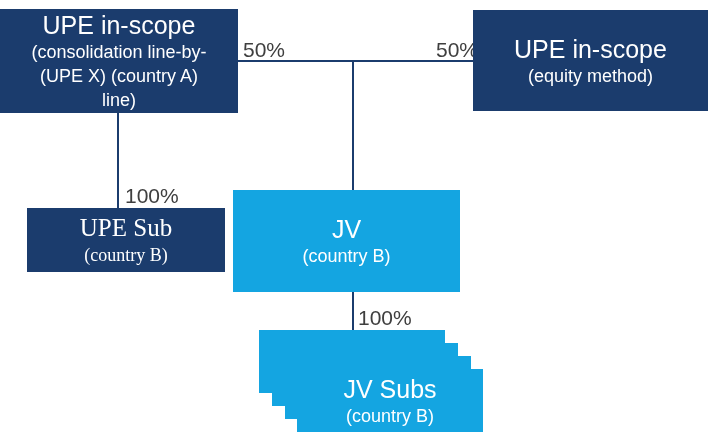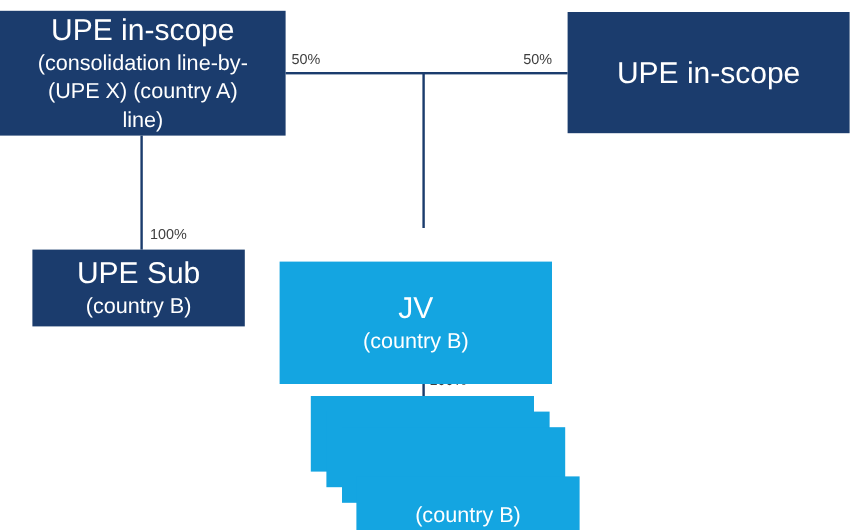--- a/index.html
+++ b/index.html
@@ -18,38 +18,38 @@
   .node {
     position: absolute;
     display: flex;
     flex-direction: column;
     align-items: center;
     justify-content: center;
     text-align: center;
     color: #ffffff;
   }
   .navy { background: var(--navy, #1b3c6d); }
-  .cyan { background: var(--cyan, #14a5e1); margin-top: 28px; }
+  .cyan { background: var(--cyan, #14a5e1); }
   .box-title {
     font-size: 25px;
     line-height: 30px;
     white-space: nowrap;
   }
   .box-sub {
     font-size: 18px;
     line-height: 24px;
     white-space: nowrap;
   }
   .edge {
     position: absolute;
     background: var(--line, #1b3c6d);
   }
   .pct {
     position: absolute;
-    font-size: 12px;
+    font-size: 21px;
     line-height: 17px;
     color: var(--label, #3f3f3f);
     white-space: nowrap;
   }
   .stack-box {
     position: absolute;
     width: 186px;
     height: 63px;
     background: var(--cyan, #14a5e1);
   }
@@ -71,32 +71,34 @@
 
   <div class="node navy" style="left:0; top:9px; width:238px; height:104px;">
     <div class="box-title">UPE in-scope</div>
     <div class="box-sub">(consolidation line-by-</div>
     <div class="box-sub">(UPE X) (country A)</div>
     <div class="box-sub">line)</div>
   </div>
 
   <div class="node navy" style="left:473px; top:10px; width:235px; height:101px;">
     <div class="box-title">UPE in-scope</div>
+    <div class="box-sub">(equity method)</div>
   </div>
 
-  <div class="node navy" style="left:27px; top:208px; width:177px; height:64px;">
+  <div class="node navy" style="left:27px; top:208px; width:198px; height:64px;font-family:Liberation Serif, serif;">
     <div class="box-title">UPE Sub</div>
     <div class="box-sub">(country B)</div>
   </div>
 
   <div class="node cyan" style="left:233px; top:190px; width:227px; height:102px;">
     <div class="box-title">JV</div>
     <div class="box-sub">(country B)</div>
   </div>
 
   <div class="stack-box" style="left:259px; top:330px;"></div>
   <div class="stack-box" style="left:272px; top:343px;"></div>
   <div class="stack-box" style="left:285px; top:356px;"></div>
   <div class="node cyan" style="left:297px; top:369px; width:186px; height:63px;">
+    <div class="box-title">JV Subs</div>
     <div class="box-sub">(country B)</div>
   </div>
 
 </div>
 
 </body></html>

